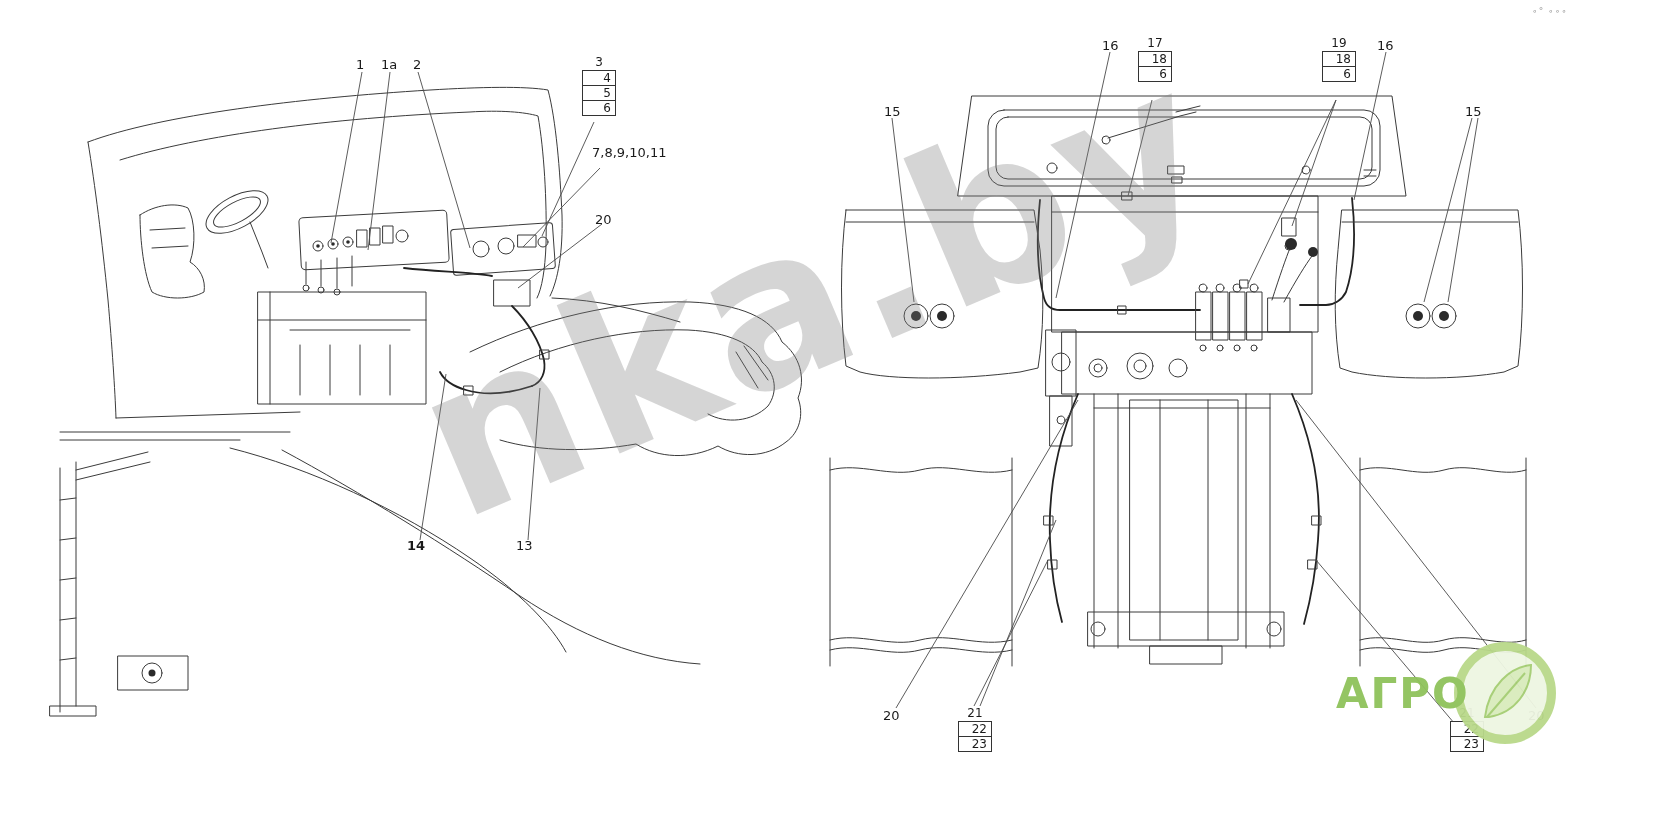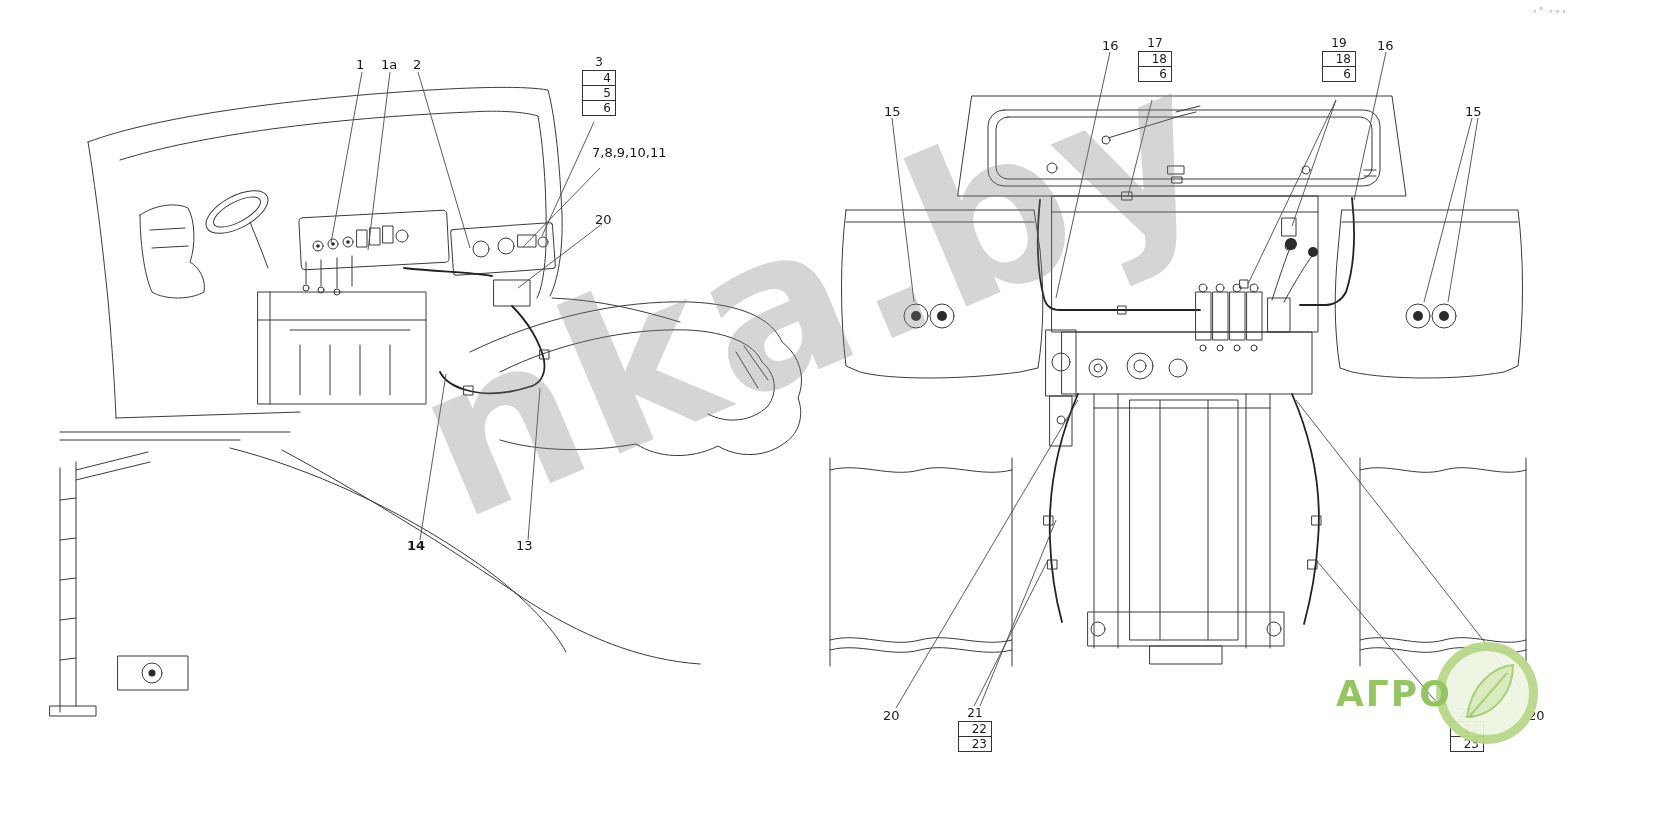--- a/index.html
+++ b/index.html
@@ -12,21 +12,21 @@
   svg .dot{fill:#2a2a2a;stroke:none;}
   .watermark{position:absolute;left:432px;top:330px;width:900px;font-size:212px;font-weight:600;
              color:rgba(125,125,125,0.32);transform:rotate(-23deg);transform-origin:0 50%;
              pointer-events:none;white-space:nowrap;letter-spacing:4px;}
   .callout{position:absolute;font-size:13px;color:#1a1a1a;text-align:center;}
   .stack{position:absolute;display:flex;flex-direction:column;align-items:center;font-size:12px;color:#1a1a1a;}
   .stack-top{min-width:24px;text-align:center;padding:0 4px 1px 4px;border-bottom:1px solid #333;background:transparent;}
   .stack-cell{min-width:24px;text-align:right;padding:0 4px;border:1px solid #333;margin-top:-1px;background:#fff;}
   .corner-mark{position:absolute;left:1532px;top:6px;font-size:9px;color:#9a9a9a;letter-spacing:1px;}
   .logo{position:absolute;left:1336px;top:642px;display:flex;align-items:center;opacity:0.95;}
-  .logo-text1{font-size:36px;font-weight:bold;color:#8fc25b;letter-spacing:2px;margin-right:-16px;z-index:1;}
+  .logo-text1{font-size:42px;font-weight:bold;color:#8fc25b;letter-spacing:2px;margin-right:-16px;z-index:1;}
   .logo-circle{width:102px;height:102px;border-radius:50%;border:9px solid #b9d98a;background:#eef6e2;
                box-sizing:border-box;z-index:0;}
   .logo-badge{margin-left:-80px;z-index:2;background:#8fc25b;color:#fff;font-size:34px;font-weight:bold;
               padding:2px 10px;border-radius:8px;border:4px solid #eef6e2;letter-spacing:1px;}
 </style>
 </head>
 <body>
 
 <div class="canvas">
 

